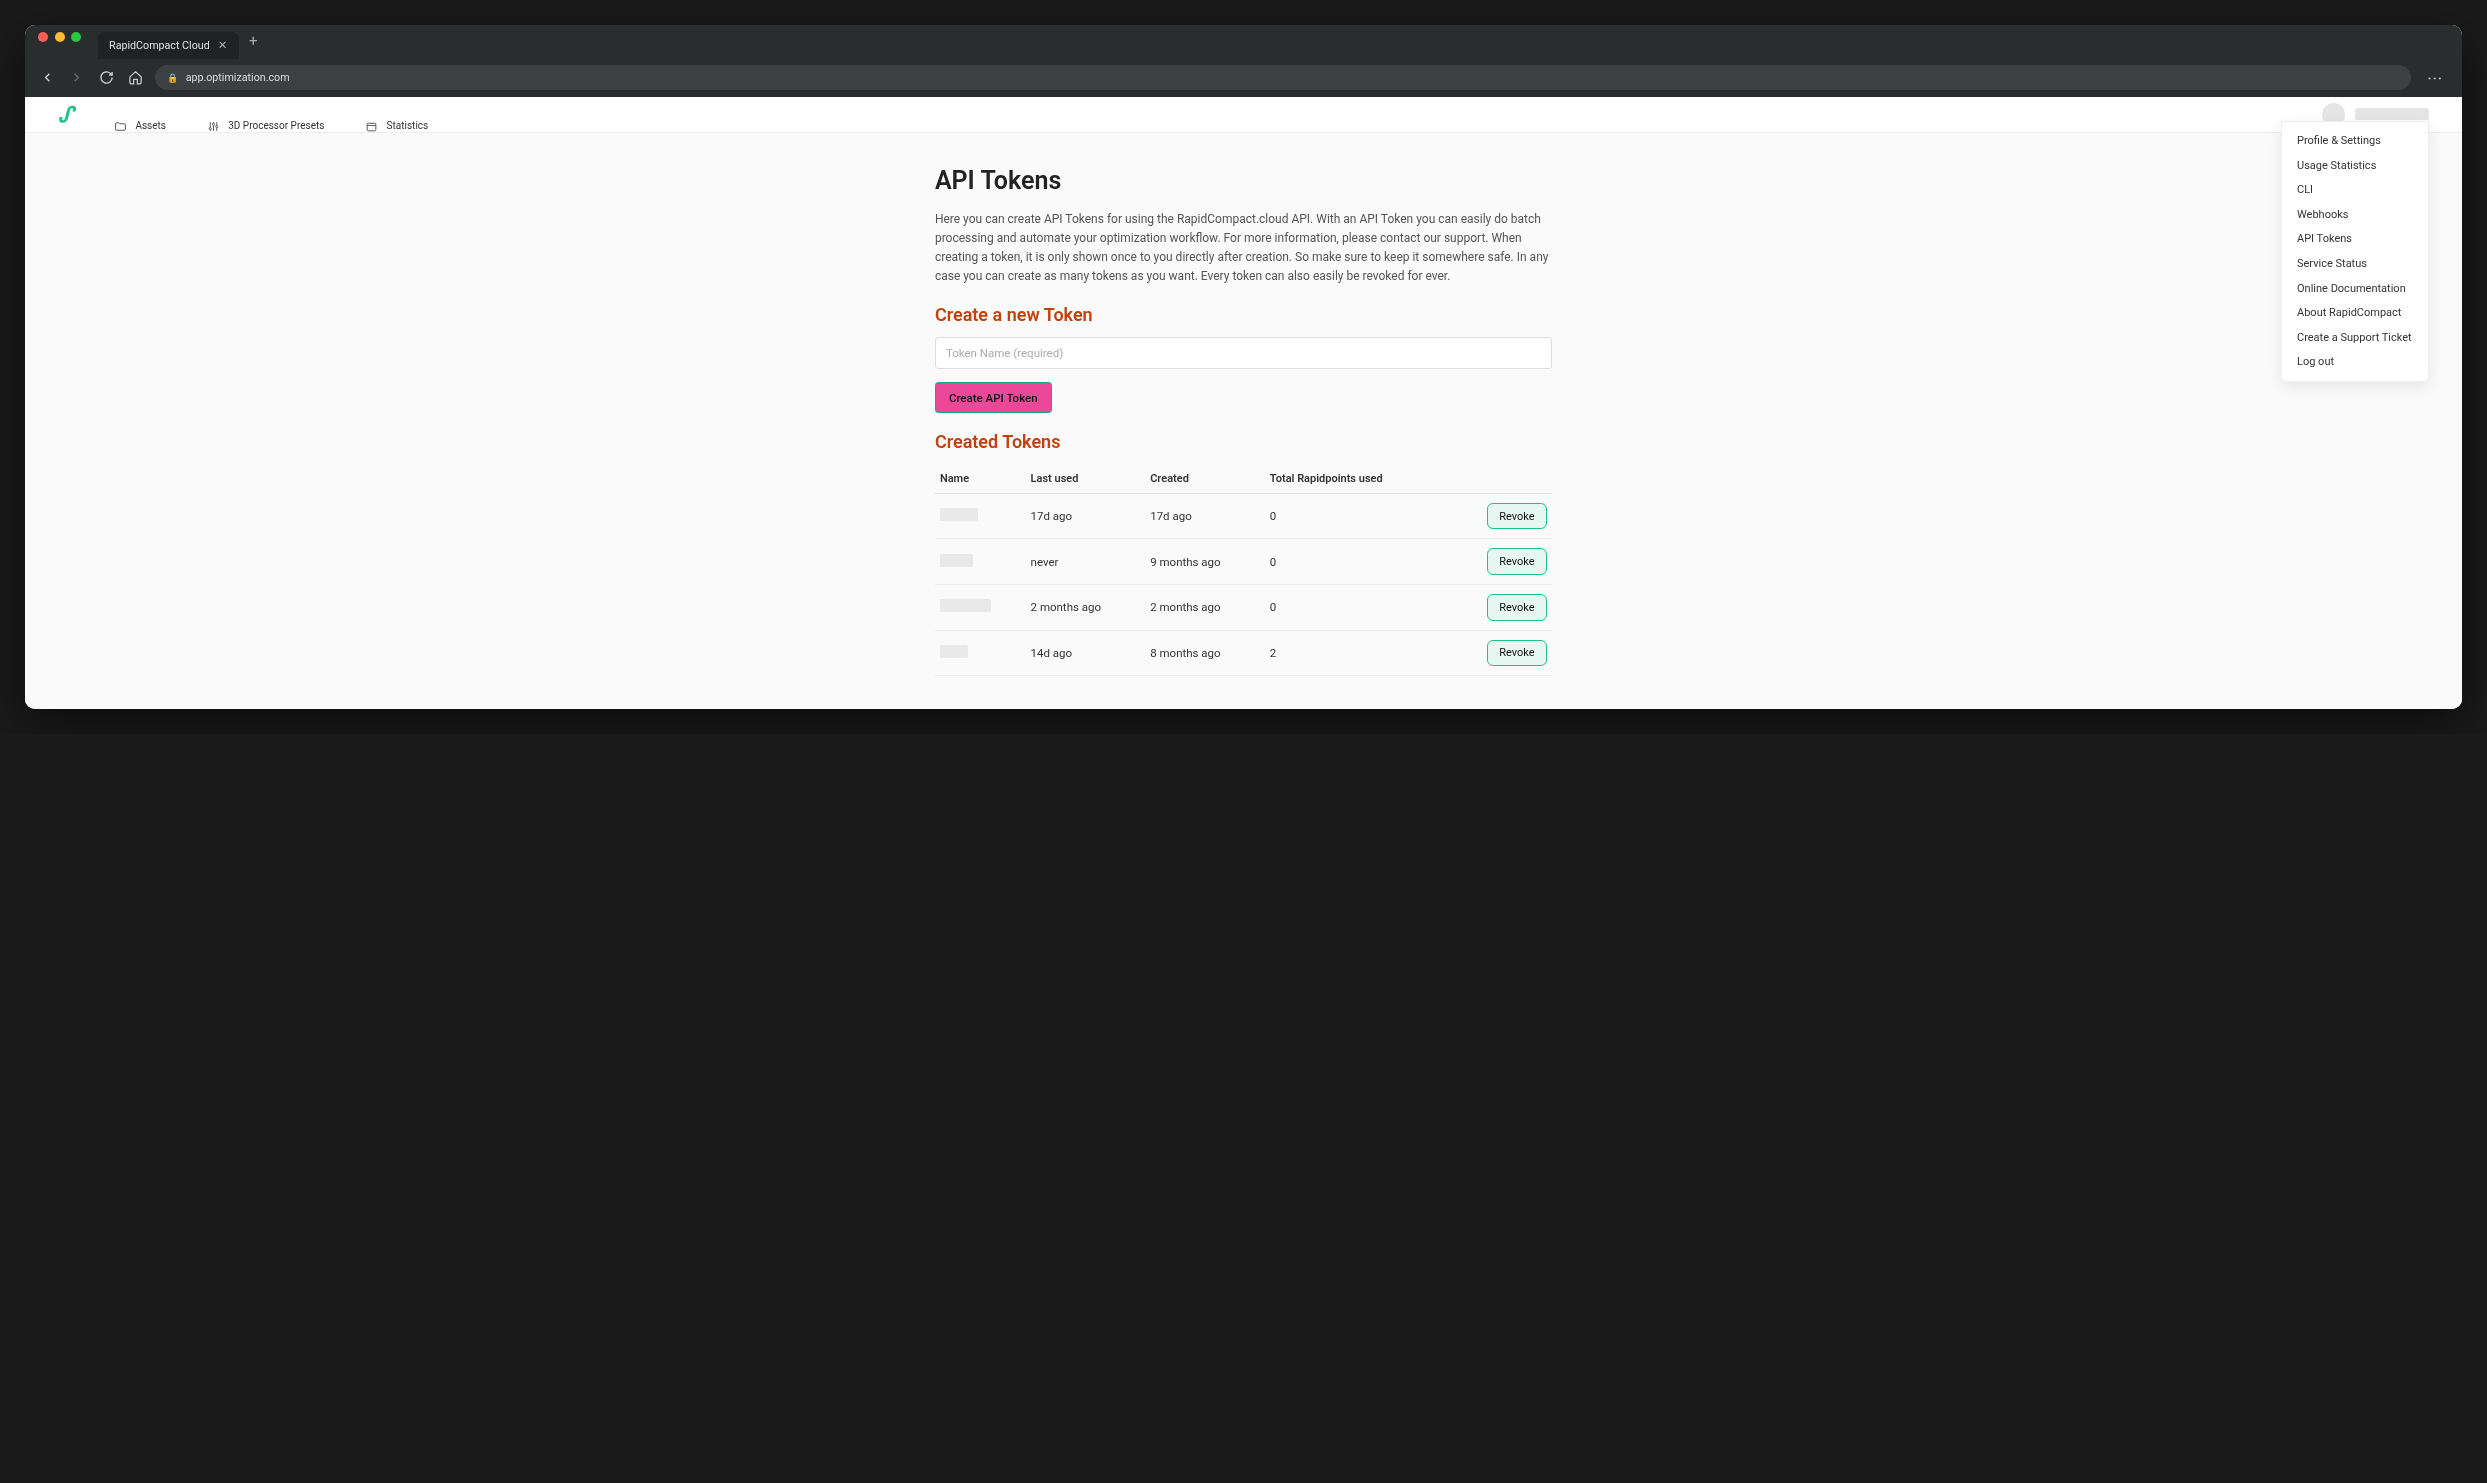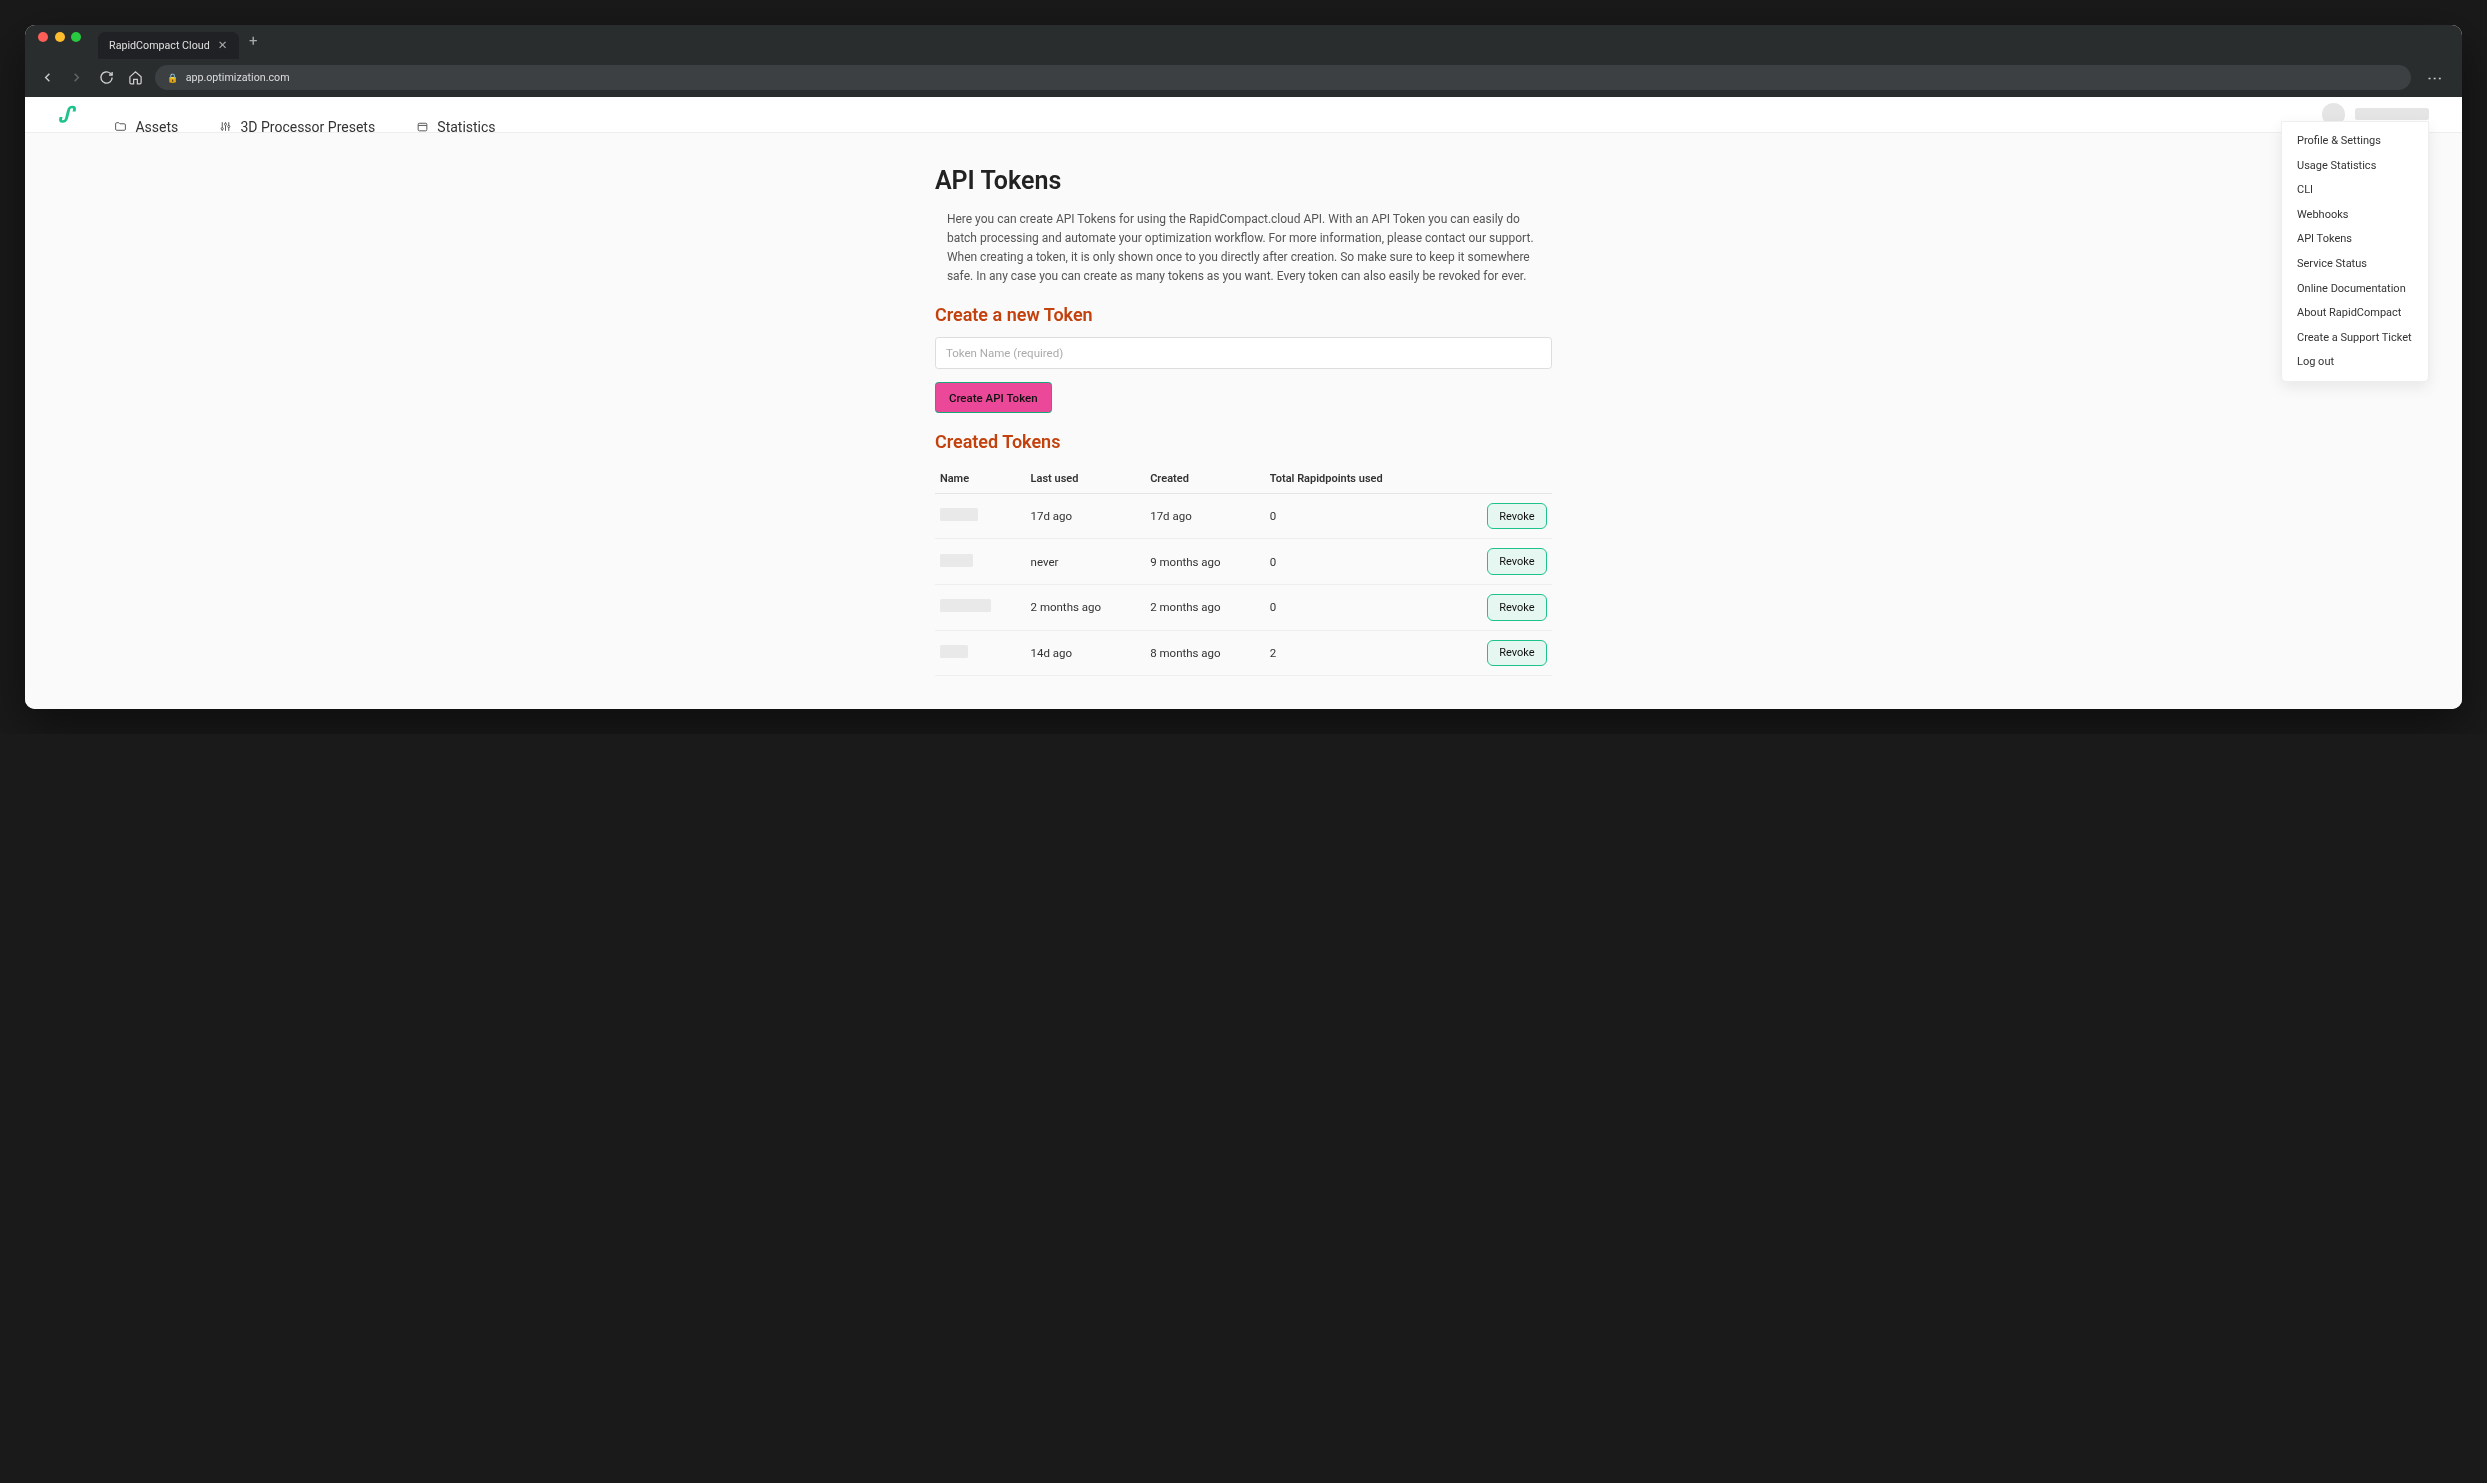--- a/index.html
+++ b/index.html
@@ -15,31 +15,31 @@
 .new-tab { color:#aaa; margin-left:10px; font-size:15px; cursor:pointer; }
 .url-bar { display:flex; align-items:center; padding:6.6px 11.5px; gap:8.2px; }
 .nav-btn { color:#ccc; display:flex; align-items:center; justify-content:center; width:21.4px; height:21.4px; cursor:pointer; }
 .nav-btn.dim { color:#666; }
 .url-field { flex:1; background:#3c4043; color:#ddd; border-radius:16.4px; padding:5.8px 13px; font-size:10.7px; display:flex; align-items:center; gap:6.6px; }
 .lock { color:#4caf50; font-size:9px; }
 .menu-dots { color:#ccc; font-size:15px; cursor:pointer; padding:0 6.6px; writing-mode:vertical-rl; letter-spacing:-1.6px; }
 .app { background:#fafafa; min-height:559px; position:relative; }
 .topbar { background:#fff; border-bottom:0.8px solid #eee; display:flex; align-items:center; padding:0 33px; height:36px; }
 .logo { color:#1ec28b; font-size:21.4px; font-weight:700; font-style:italic; margin-right:41px; }
-.nav-item { display:flex; align-items:center; gap:8.2px; margin-right:41px; font-size:14px; color:#333; cursor:pointer;margin-top:25px; }
+.nav-item { display:flex; gap:8.2px; margin-right:41px; font-size:10px; color:#333; cursor:pointer;margin-top:25px; }
 .nav-icon { width:13px; height:13px; display:inline-flex; align-items:center; justify-content:center; }
 .spacer { flex:1; }
 .avatar { width:23px; height:23px; border-radius:50%; background:#e5e5e5; }
 .user-name { width:74px; height:11.5px; background:#e5e5e5; border-radius:2.5px; margin-left:10px; }
 .dropdown { position:absolute; right:33px; top:24px; background:#fff; border:0.8px solid #eee; border-radius:0 0 5px 5px; box-shadow:0 5px 15px rgba(0,0,0,0.08); padding:6.6px 0; min-width:148px; z-index:10; }
 .dropdown-item { padding:5.8px 15px; font-size:11px; color:#333; cursor:pointer; }
 .content { max-width:650px; margin:0 auto; padding:33px 16.4px; }
 h1 { font-size:25px; color:#222; font-weight:600; margin-bottom:15px; }
 h2 { font-size:18px; color:#c2410c; font-weight:600; margin:18px 0 11.5px; }
-.desc { font-size:12px; color:#555; line-height:1.6; margin-bottom:16.4px;margin-left:12px; }
+.desc { font-size:12px; color:#555; line-height:1.6; margin-bottom:16.4px; }
 .input { width:100%; padding:8.2px 10px; border:0.8px solid #ddd; border-radius:3.3px; font-size:11.5px; }
 .input::placeholder { color:#aaa; }
 .btn-primary { background:#ec4899; color:#111; border:0.8px solid #17a877; padding:7.4px 13px; border-radius:3.3px; font-size:11.5px; font-weight:500; cursor:pointer; margin-top:13px; }
 table { width:100%; border-collapse:collapse; margin-top:5px; }
 th { text-align:left; font-size:11px; font-weight:600; padding:8.2px 5px; border-bottom:0.8px solid #e5e5e5; color:#333; }
 td { padding:9px 5px; border-bottom:0.8px solid #eee; font-size:11.5px; color:#333; vertical-align:middle; }
 .redact { display:inline-block; background:#e9e9e9; border-radius:1.6px; height:13px; }
 .btn-revoke { background:#e6f7f1; color:#111; border:0.8px solid #1ec28b; padding:5.8px 11.5px; border-radius:6px; font-size:11px; cursor:pointer; }
 td:last-child { text-align:right; }
 </style>

